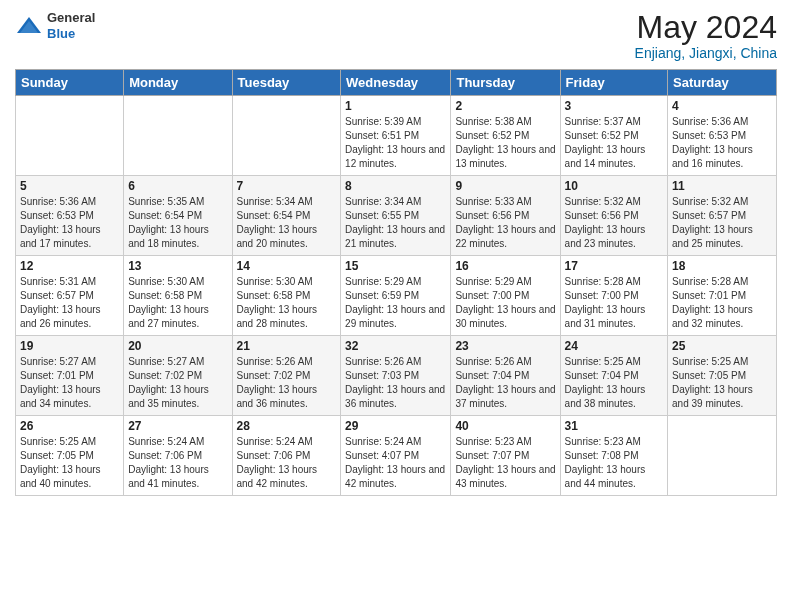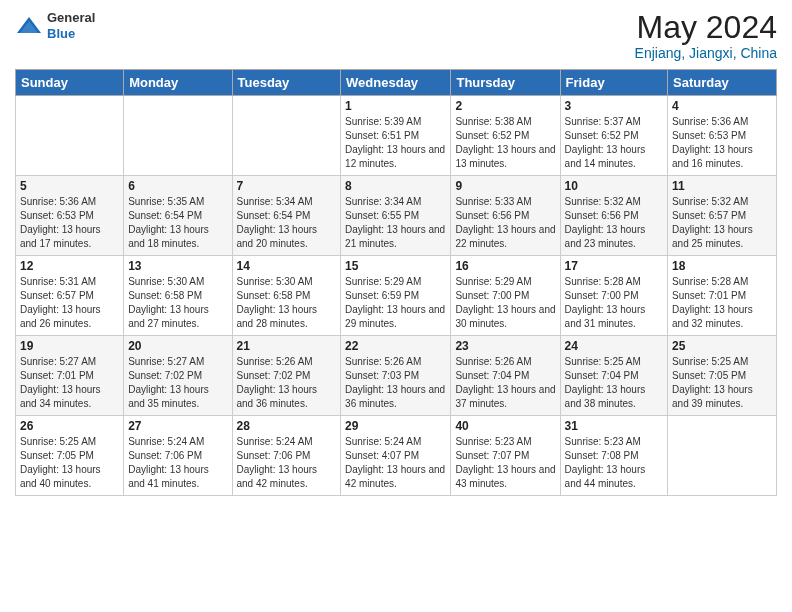--- a/index.html
+++ b/index.html
@@ -275,21 +275,21 @@
 and 35 minutes.</div>
           </td>
           <td>
             <div class="day-number">21</div>
             <div class="day-info">Sunrise: 5:26 AM
 Sunset: 7:02 PM
 Daylight: 13 hours
 and 36 minutes.</div>
           </td>
           <td>
-            <div class="day-number">22</div>
+            <div class="day-number">32</div>
             <div class="day-info">Sunrise: 5:26 AM
 Sunset: 7:03 PM
 Daylight: 13 hours
 and 36 minutes.</div>
           </td>
           <td>
             <div class="day-number">23</div>
             <div class="day-info">Sunrise: 5:26 AM
 Sunset: 7:04 PM
 Daylight: 13 hours

